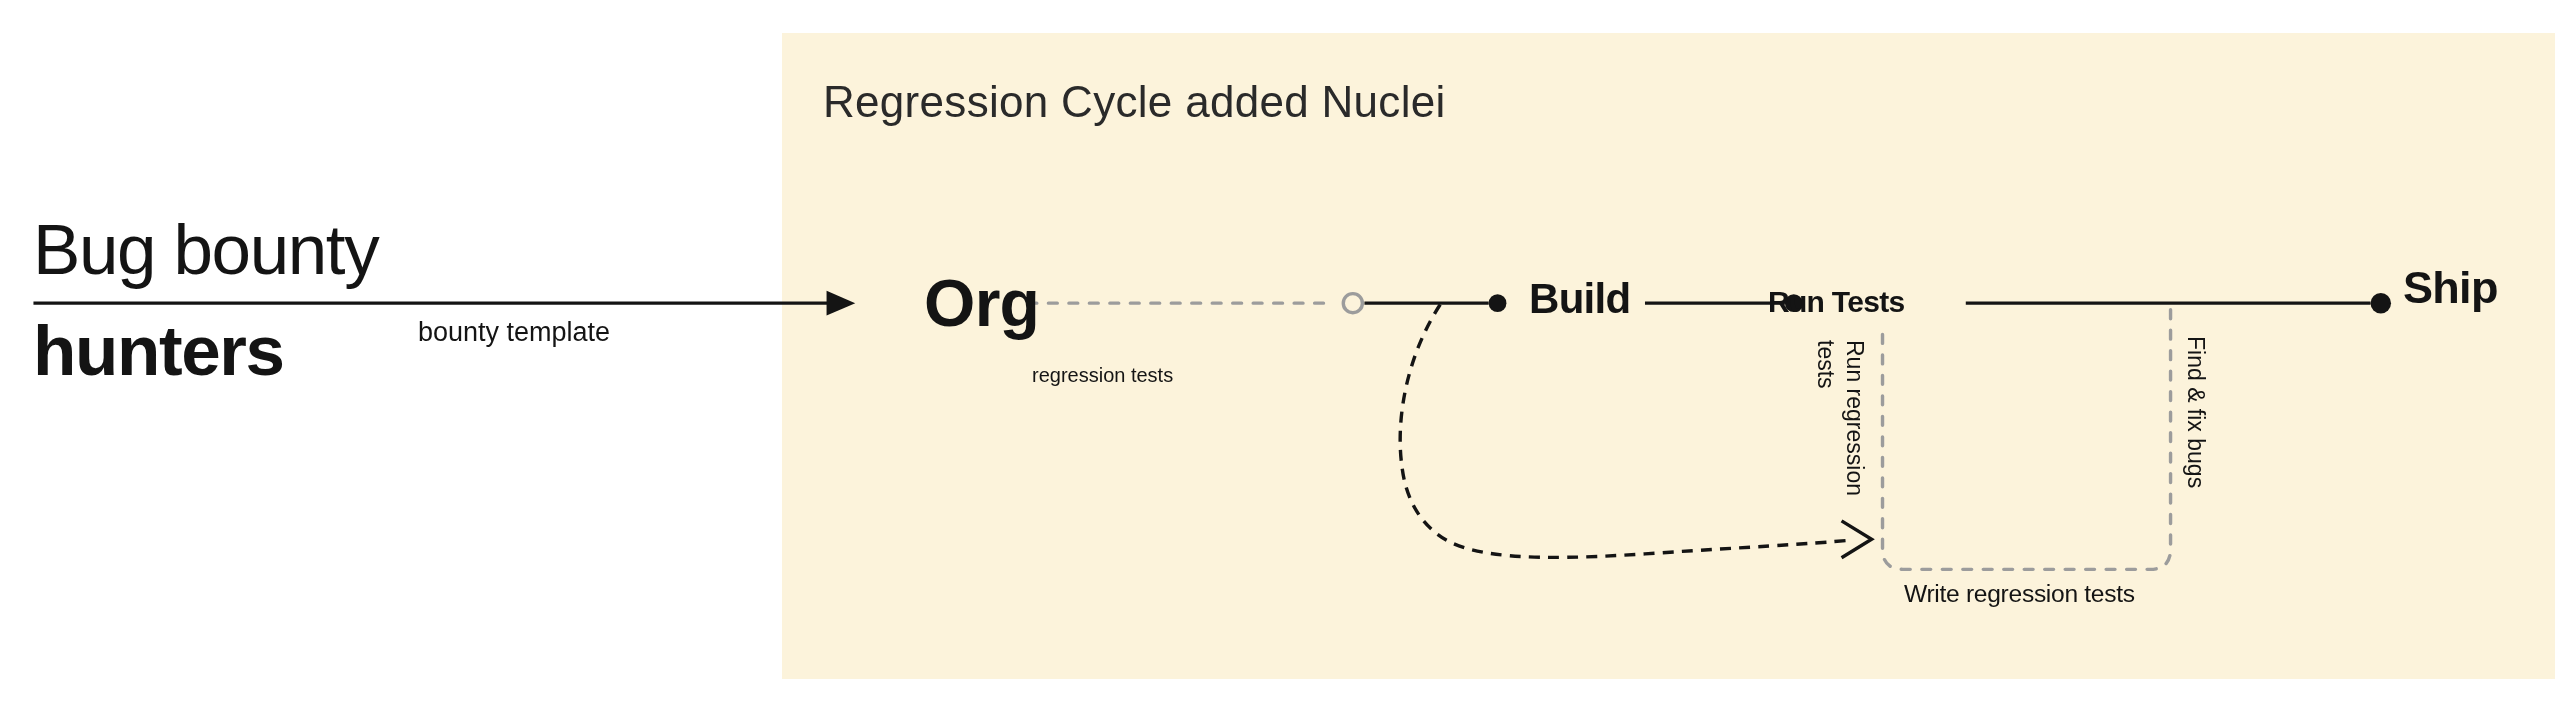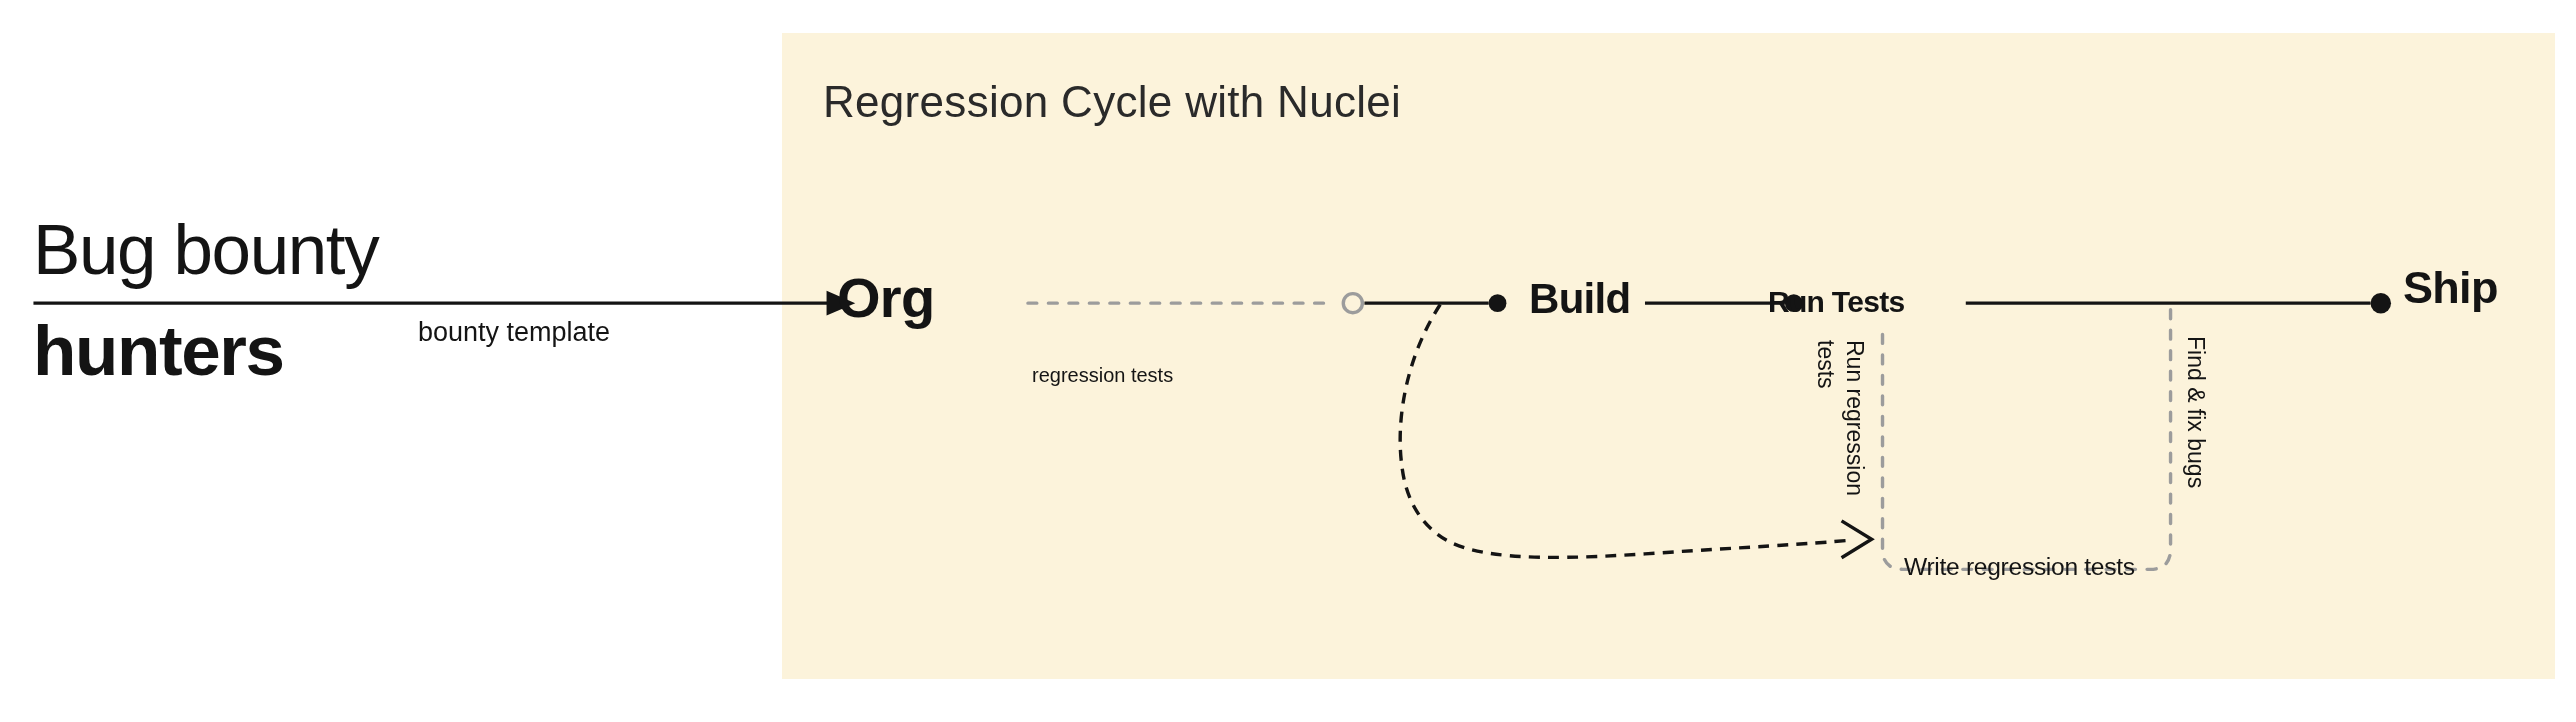--- a/index.html
+++ b/index.html
@@ -31,27 +31,27 @@
   .open-circle{fill:var(--panel-bg);stroke:var(--muted);stroke-width:5;}
   .arrow-fill{fill:var(--ink);stroke:none;}
   .chevron{stroke:var(--ink);stroke-width:5;fill:none;stroke-linejoin:miter;}
 
   .txt{position:absolute;white-space:nowrap;line-height:1;color:var(--ink);}
   .actor-line1{left:33px;top:214px;font-size:71px;font-weight:normal;letter-spacing:-1.4px;}
   .actor-line2{left:33px;top:315px;font-size:71px;font-weight:bold;letter-spacing:-1.4px;}
   .submit-line1{left:418px;top:257px;font-size:27px;}
   .submit-line2{left:418px;top:319px;font-size:27px;}
   .panel-title{left:823px;top:80px;font-size:44px;color:var(--title-ink);letter-spacing:0.3px;}
-  .node-org{left:837px;top:270px;font-size:56px;font-weight:bold;letter-spacing:-0.7px;text-align:center;}
+  .node-org{left:924px;top:270px;font-size:66px;font-weight:bold;letter-spacing:-0.7px;text-align:center;}
   .template-line1{left:1032px;top:259px;font-size:29px;}
   .template-line2{left:1032px;top:325px;font-size:20px;margin-top:40px;}
   .node-build{left:1529px;top:278px;font-size:42px;font-weight:bold;letter-spacing:-0.7px;}
   .node-runtests{left:1768px;top:287px;font-size:30px;font-weight:bold;letter-spacing:-0.7px;text-align:right;}
   .node-ship{left:2403px;top:265px;font-size:45px;font-weight:bold;letter-spacing:-0.7px;}
-  .write-tests{left:1904px;top:555px;font-size:24.6px;letter-spacing:-0.3px;}
+  .write-tests{left:1904px;top:582px;font-size:24.6px;letter-spacing:-0.3px;}
 
   .vtext{
     position:absolute;
     font-size:23px;line-height:29px;
     color:var(--ink);
     transform:rotate(90deg);
     text-align:left;
     white-space:normal;
   }
   .v-run-regression{left:1752px;top:400px;width:177px;height:57px;}
@@ -83,21 +83,21 @@
     <polyline class="chevron" points="2698,763 2742,790 2698,817"></polyline>
 
     <path class="gray-dash" d="M 2758 490 L 2758 804 Q 2758 834 2788 834 L 3150 834 Q 3180 834 3180 804 L 3180 452"></path>
   </svg>
 
   <div class="txt actor-line1">Bug bounty</div>
   <div class="txt actor-line2">hunters</div>
 
   <div class="txt submit-line2">bounty template</div>
 
-  <div class="txt panel-title">Regression Cycle with Nuclei</div>
+  <div class="txt panel-title">Regression Cycle added Nuclei</div>
 
   <div class="txt node-org">Org</div>
   <div class="txt node-build">Build</div>
   <div class="txt node-runtests">Run Tests</div>
   <div class="txt node-ship">Ship</div>
 
   <div class="txt template-line2">regression tests</div>
 
   <div class="vtext v-run-regression">Run regression tests</div>
   <div class="vtext v-find-fix">Find &amp; fix bugs</div>

